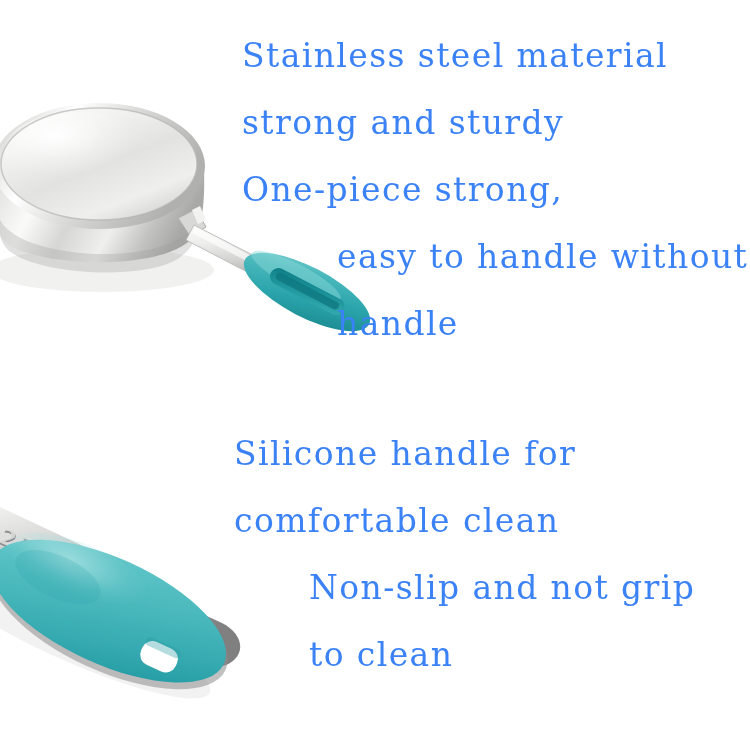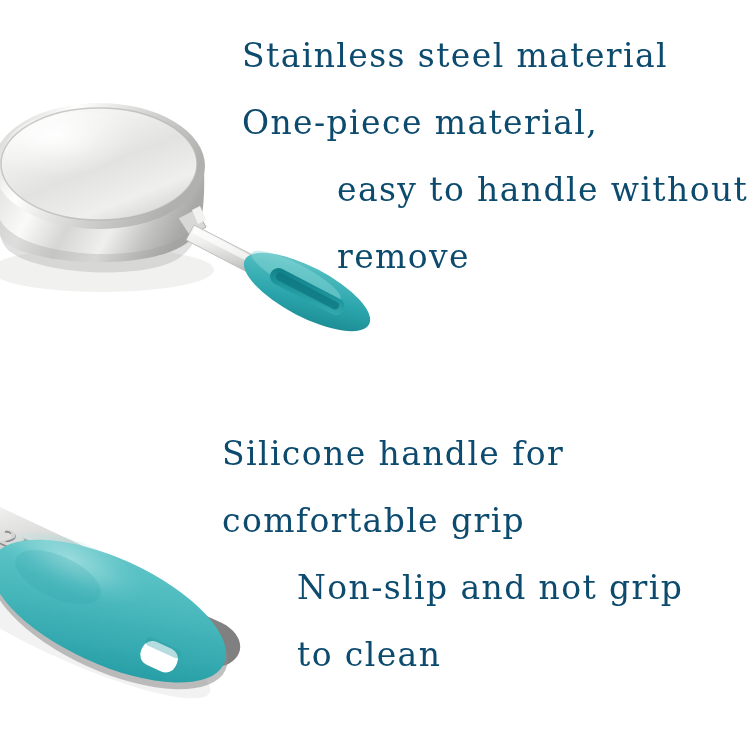--- a/index.html
+++ b/index.html
@@ -20,29 +20,29 @@
   
   .text-block {
     position: absolute;
     z-index: 40;
   }
   .feature-line {
     font-family: "DejaVu Serif", "Liberation Serif", serif;
     font-size: 33px;
     line-height: 67px;
     letter-spacing: 1.4px;
-    color: #0c4a6e;
+    color: #3b82f6;
     white-space: nowrap;
     font-weight: 400;
   }
   .indent-1 { padding-left: 95px; }
   .indent-2 { padding-left: 75px; }
 
   #block-top   { left: 242px; top: 22px; }
-  #block-bottom{ left: 222px; top: 420px; }
+  #block-bottom{ left: 234px; top: 420px; }
 
   
   #cup-assembly {
     position: absolute;
     left: -18px;
     top: 70px;
     width: 380px;
     height: 245px;
     z-index: 20;
   }
@@ -141,23 +141,24 @@
         <ellipse cx="308" cy="213" rx="50" ry="12" fill="#8FD9DA" opacity="0.45"></ellipse>
 
         <rect x="284" y="213" width="82" height="17" rx="8.5" fill="url(#tealInnerGrad)"></rect>
         <rect x="290" y="217" width="70" height="8" rx="4" fill="#0E767E" opacity="0.75"></rect>
       </g>
     </svg>
   </div>
 
   <div id="block-top" class="text-block">
     <div class="feature-line">Stainless steel material</div>
-    <div class="feature-line">One-piece material,</div>
+    <div class="feature-line">strong and sturdy</div>
+    <div class="feature-line">One-piece strong,</div>
     <div class="feature-line indent-1">easy to handle without</div>
-    <div class="feature-line indent-1">remove</div>
+    <div class="feature-line indent-1">handle</div>
   </div>
 
   <div id="spoon-assembly">
     <svg width="330" height="300" viewBox="0 0 330 300" xmlns="http://www.w3.org/2000/svg">
       <defs>
         <linearGradient id="spoonSteelGrad" x1="0.1" y1="0" x2="0.5" y2="1">
           <stop offset="0%" stop-color="#FAFAF9"></stop>
           <stop offset="18%" stop-color="#E8E8E7"></stop>
           <stop offset="42%" stop-color="#CFCFCE"></stop>
           <stop offset="70%" stop-color="#B2B2B0"></stop>
@@ -212,18 +213,18 @@
         <ellipse cx="118" cy="146" rx="46" ry="21" fill="#2FA4AB" opacity="0.22"></ellipse>
 
         <rect x="224" y="164" width="38" height="25" rx="11" fill="#FFFFFF"></rect>
         <rect x="224" y="162" width="38" height="9" rx="4.5" fill="#2A9AA1" opacity="0.35"></rect>
       </g>
     </svg>
   </div>
 
   <div id="block-bottom" class="text-block">
     <div class="feature-line">Silicone handle for</div>
-    <div class="feature-line">comfortable grip</div>
+    <div class="feature-line">comfortable clean</div>
     <div class="feature-line indent-2">Non-slip and not grip</div>
     <div class="feature-line indent-2">to clean</div>
   </div>
 
 </div>
 
 </body></html>

